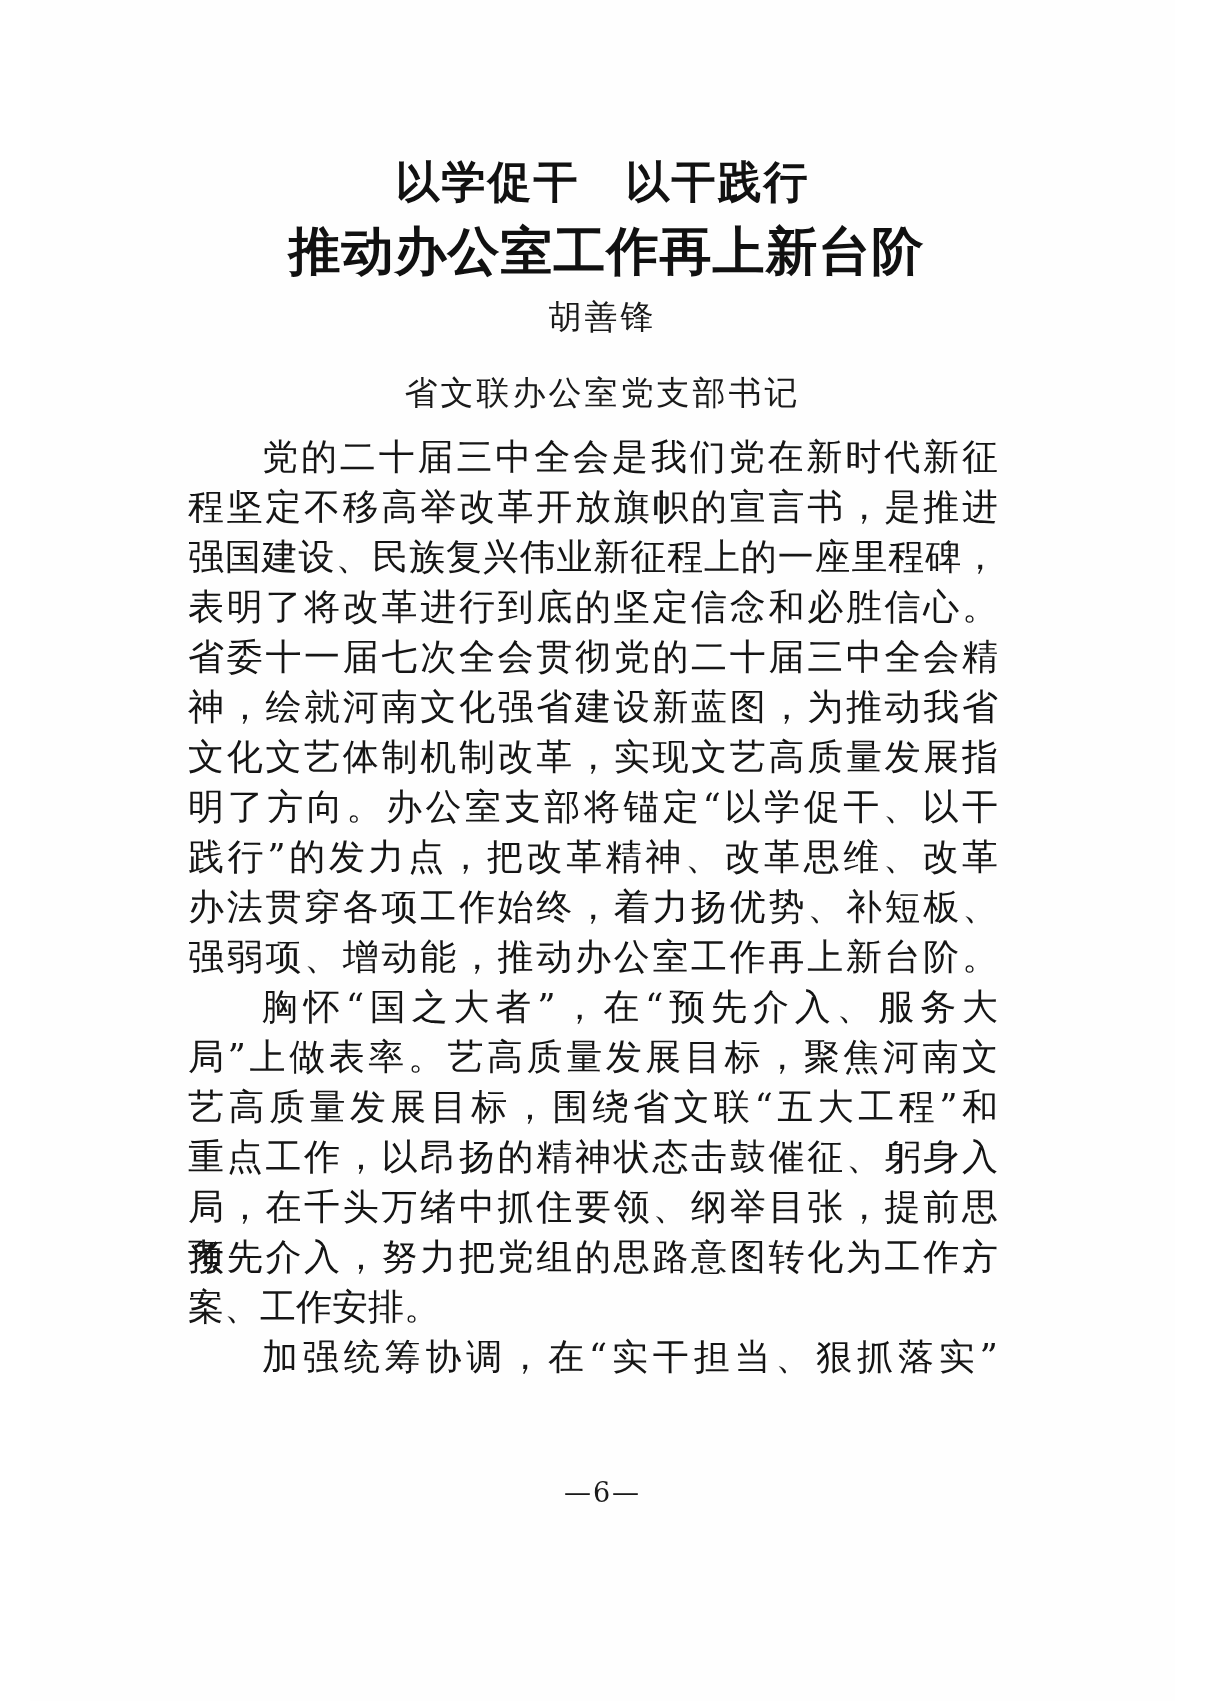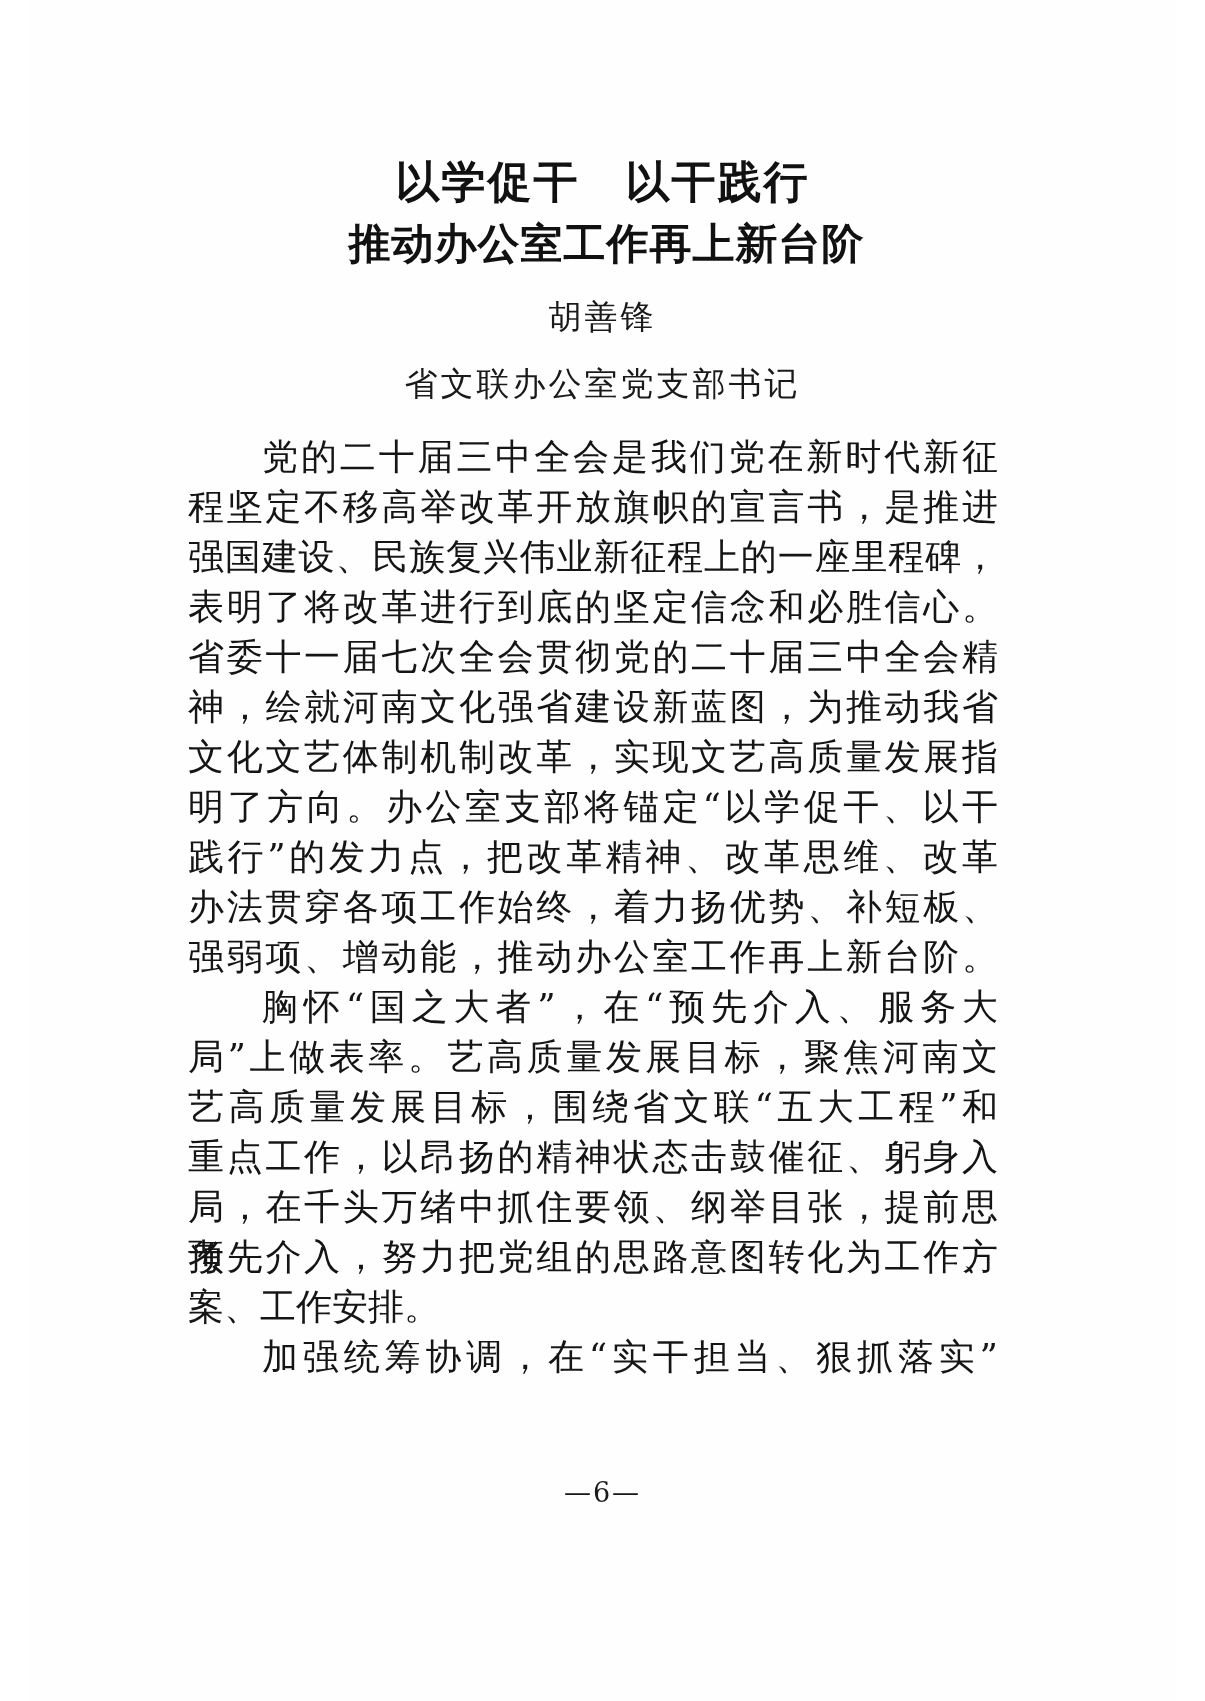--- a/index.html
+++ b/index.html
@@ -32,21 +32,21 @@
     font-family: "DejaVu Sans", "Liberation Sans", sans-serif;
     font-weight: 700;
     font-size: 44px;
     letter-spacing: 2px;
     line-height: 1.45;
     color: #111111;
     white-space: pre;
   }
 
   .title-line.line2 {
-    font-size: 42px;
+    font-size: 52px;
     letter-spacing: 1px;
     margin-left: 8px;
   }
 
   
   .byline-block {
     position: absolute;
     left: 0;
     right: 0;
     top: 292px;
@@ -59,21 +59,21 @@
     letter-spacing: 3px;
     line-height: 1.5;
     color: #1a1a1a;
   }
 
   .author-affiliation {
     font-family: "DejaVu Serif", "Liberation Serif", serif;
     font-size: 33px;
     letter-spacing: 3px;
     line-height: 1.6;
-    margin-top: 16px;
+    margin-top: 25px;
     color: #1a1a1a;
   }
 
   
   .body-block {
     position: absolute;
     left: 158px;
     top: 432px;
     width: 810px;
   }

